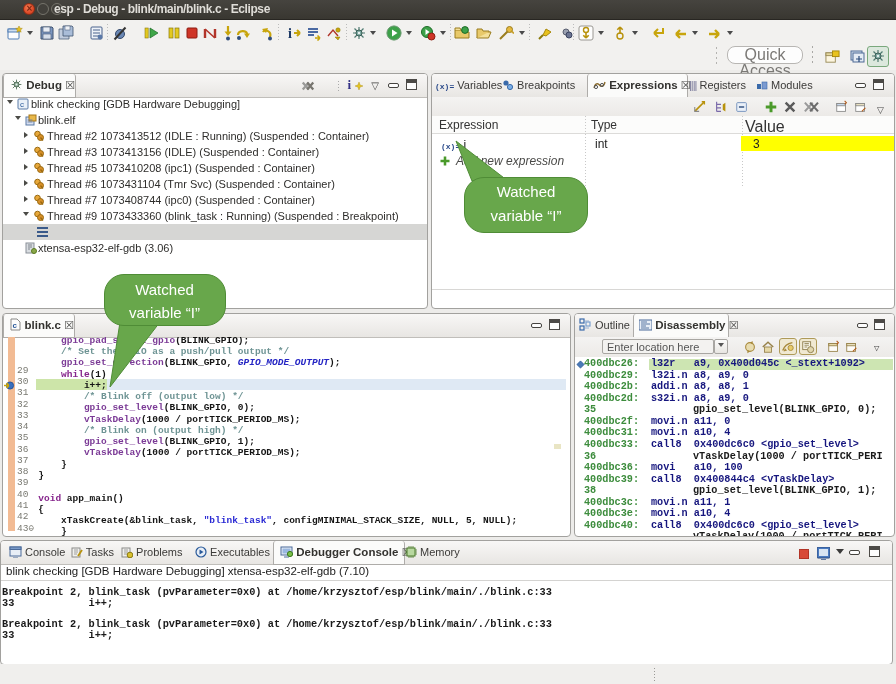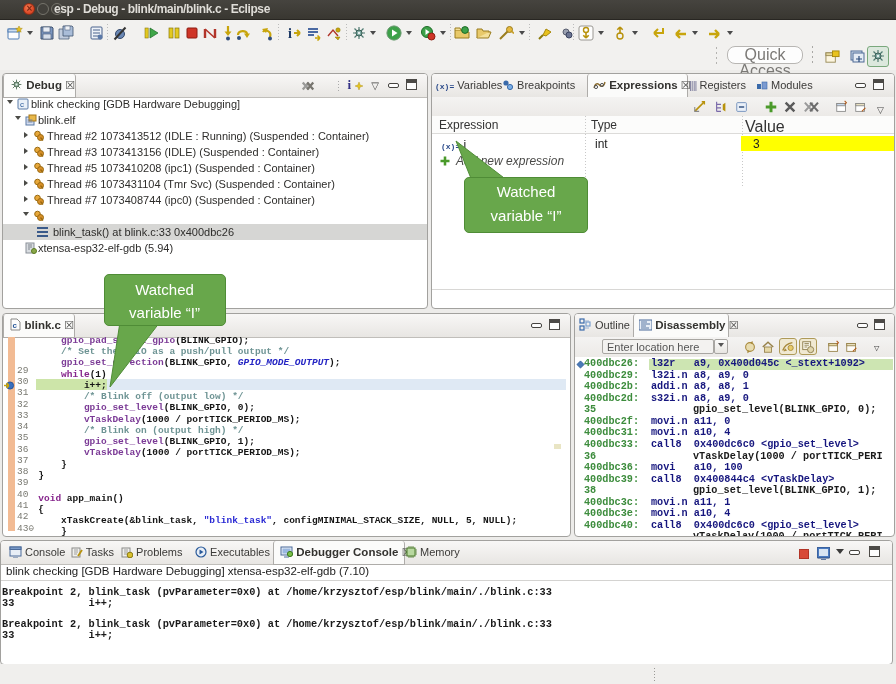--- a/index.html
+++ b/index.html
@@ -46,21 +46,21 @@
      border-left:4.5px solid #4a4a46;}
   .ticon{position:absolute;top:2px;width:12px;height:12px;}
   .fn{color:#7b3a96;}
   .kw{color:#86258c;}
   .cm{color:#6e9494;}
   .en{color:#2525c4;font-style:italic;}
   .st{color:#2a2ad4;}
   .aa{color:#3c8c3c;display:inline-block;width:67px;}
   .an{color:#3c8c3c;display:inline-block;width:109px;}
   .sr{color:#1a1a1a;}
-  .bubble{position:absolute;background:#68a74b;border:1px solid #4f8c36;border-radius:5px;
+  .bubble{position:absolute;background:#68a74b;border:1px solid #4f8c36;border-radius:20px;
      color:#fff;font-size:15px;text-align:center;z-index:50;}
 </style>
 </head>
 <body>
 
 <div id="titlebar" class="abs">
   <div class="wbtn" style="left:23px;background:radial-gradient(circle at 40% 35%,#f07b52,#df4b28 60%,#b93a1e);border:1px solid #8c2c15;box-sizing:border-box;">
       <span style="position:absolute;left:2.5px;top:-1.5px;color:#7e2713;font-size:10px;font-weight:bold;">×</span>
     </div>
   <div class="wbtn" style="left:37px;background:#42403b;border:1px solid #75736b;box-sizing:border-box;"></div>
@@ -321,36 +321,36 @@
         </svg>
       <span style="position:absolute;left:44px;">Thread #7 1073408744 (ipc0) (Suspended : Container)</span>
       </div>
     <div class="trow" style="top:112px;">
         <i class="tarr open" style="left:20px;"></i>
       <svg class="ticon thr" style="left:30px;" viewBox="0 0 12 12">
           <circle cx="4.5" cy="4" r="2.8" fill="#e8a83a" stroke="#9a6a10"></circle>
           <circle cx="7.5" cy="7.5" r="3" fill="#d89028" stroke="#9a6a10"></circle>
           <path d="M7.5 7.5l2.5 3" stroke="#9a6a10" stroke-width="1.3"></path>
         </svg>
+      <span style="position:absolute;left:44px;">Thread #9 1073433360 (blink_task : Running) (Suspended : Breakpoint)</span>
       </div>
     <div class="trow" style="top:128px;background:#d6d6d4;">
       <span style="position:absolute;left:34px;top:2px;width:11px;height:11px;">
         <span style="position:absolute;left:0;top:1px;width:11px;height:2px;background:#3a5a8a;"></span>
         <span style="position:absolute;left:0;top:5px;width:11px;height:2px;background:#3a5a8a;"></span>
         <span style="position:absolute;left:0;top:9px;width:11px;height:2px;background:#3a5a8a;"></span>
       </span>
-      <span style="position:absolute;left:50px;">blink_task() at blink.c:33 0x400dbc26</span>
       </div>
     <div class="trow" style="top:144px;">
       <svg class="ticon" style="left:22px;" viewBox="0 0 12 12">
           <rect x="1" y="1" width="8" height="10" fill="#d8dce0" stroke="#8a9098"></rect>
           <path d="M3 3h4M3 5h4M3 7h2" stroke="#6a7078" stroke-width=".8"></path>
           <circle cx="9" cy="9" r="2.5" fill="#8aa84a" stroke="#5a7a20"></circle>
         </svg>
-      <span style="position:absolute;left:35px;">xtensa-esp32-elf-gdb (5.94)</span>
+      <span style="position:absolute;left:35px;">xtensa-esp32-elf-gdb (3.06)</span>
       </div>
   </div>
 </div>
 
 <div class="panel" id="exprpanel" style="left:431px;top:73px;width:462px;height:234px;">
   <div class="tabbar"></div>
   <div class="tab" style="left:3px;">
     <span style="font:bold 8px 'Liberation Mono';color:#2a4a8a;">(x)=</span> Variables
   </div>
   <div class="tab" style="left:70px;">

